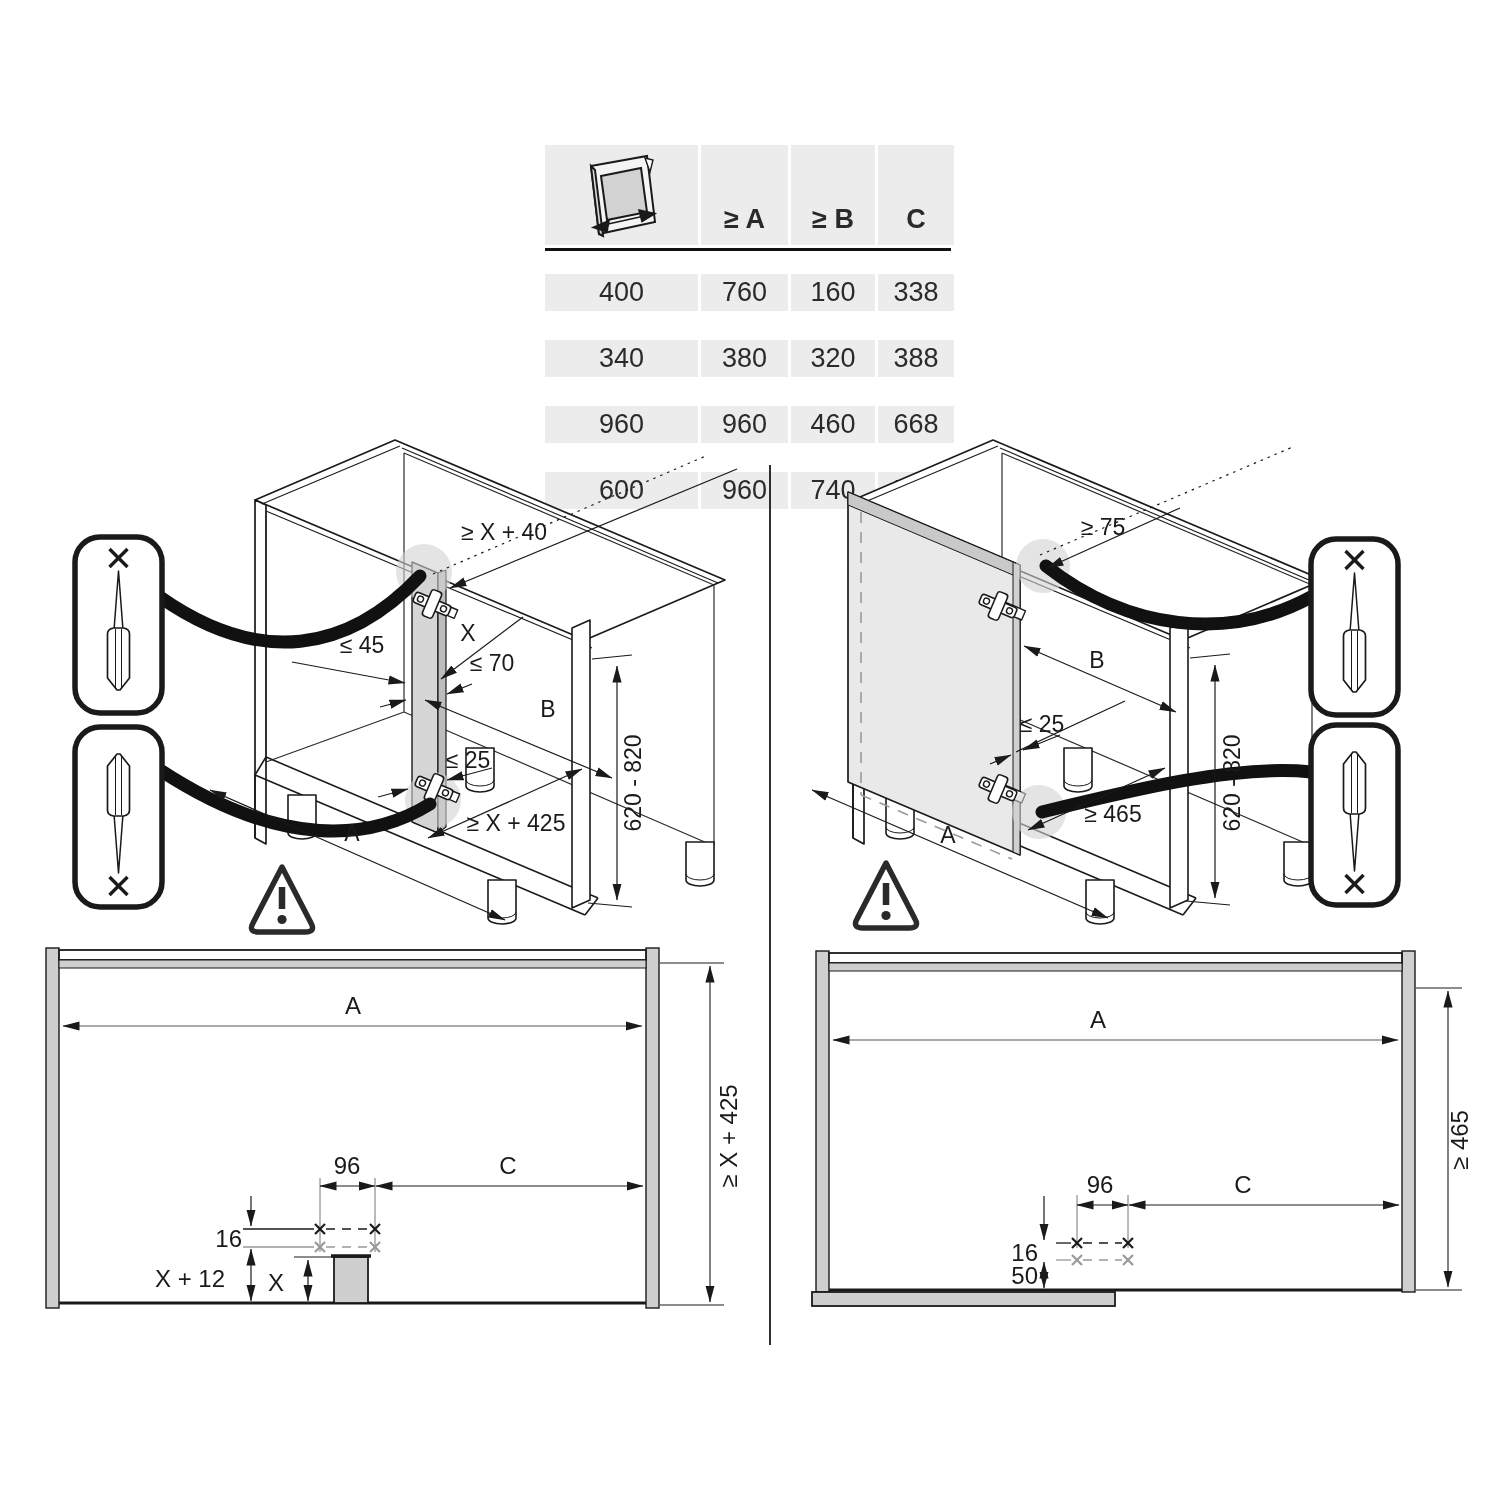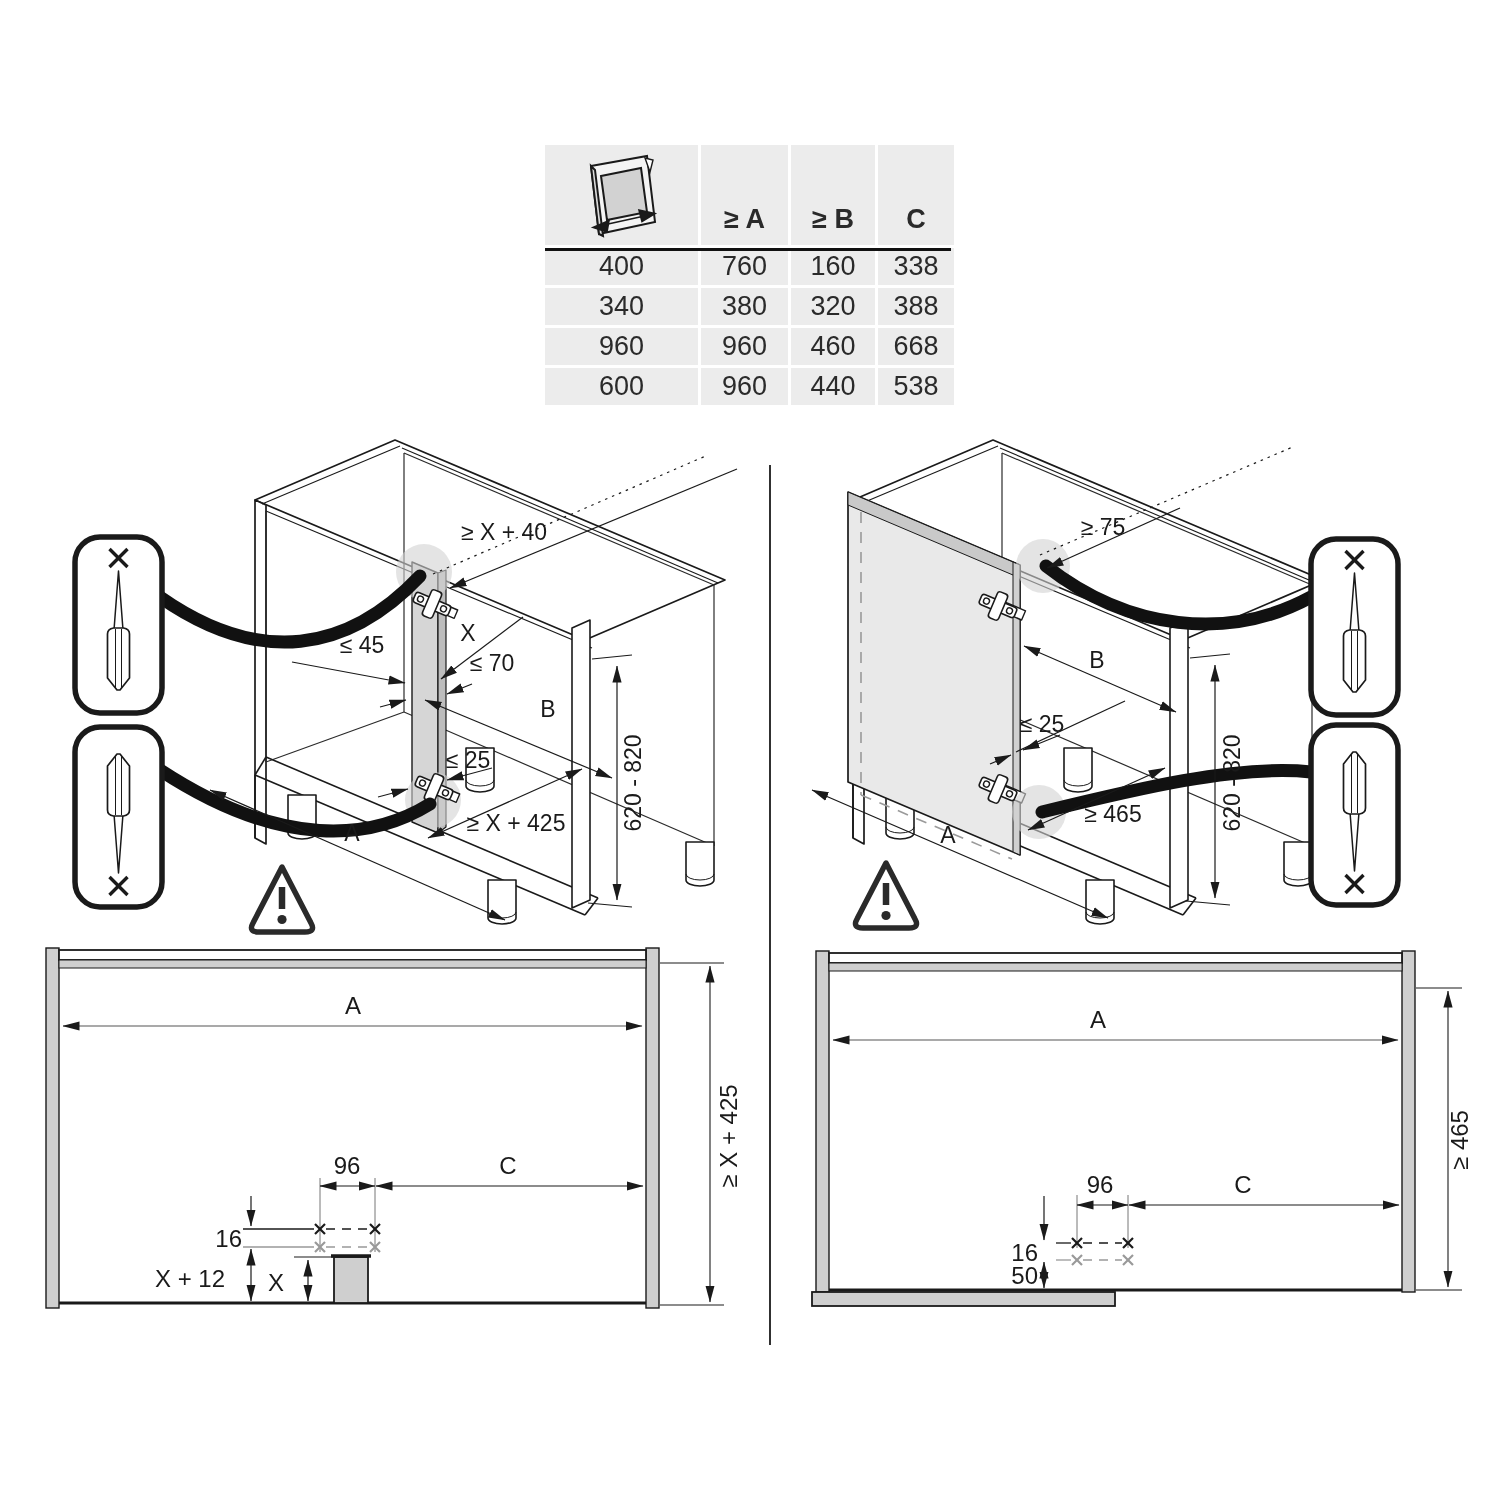--- a/index.html
+++ b/index.html
@@ -5,21 +5,21 @@
   html,body{margin:0;padding:0;background:#ffffff;}
   .stage{position:relative;width:1500px;height:1500px;background:#fff;overflow:hidden;
          font-family:"Liberation Sans",sans-serif;color:#1a1a1a;}
   
   .size-table{position:absolute;left:545px;top:145px;width:406px;}
   .tbl-grid{display:grid;grid-template-columns:153px 87px 84px 76px;grid-auto-rows:auto;
             background:#fff;row-gap:3px;column-gap:3px;}
   .cell{background:#ececec;display:flex;align-items:center;justify-content:center;
         font-size:27px;color:#2a2a2a;}
   .cell.hdr{height:100px;font-weight:bold;align-items:flex-end;padding-bottom:10px;box-sizing:border-box;}
-  .cell.num{height:37px;}
+  .cell.num{height:37px;margin-top:26px;}
   .hdr-rule{position:absolute;left:0;top:103px;width:406px;height:2.5px;background:#111;}
   
   .art{position:absolute;left:0;top:420px;width:1500px;height:1080px;}
   svg text{font-family:"Liberation Sans",sans-serif;fill:#1a1a1a;}
   .lbl{font-size:23px;}
   .lblE{font-size:24px;}
 </style>
 </head>
 <body>
 
@@ -56,21 +56,21 @@
       <div class="cell num">320</div>
       <div class="cell num">388</div>
 
       <div class="cell num">960</div>
       <div class="cell num">960</div>
       <div class="cell num">460</div>
       <div class="cell num">668</div>
 
       <div class="cell num">600</div>
       <div class="cell num">960</div>
-      <div class="cell num">440</div>
+      <div class="cell num">740</div>
       <div class="cell num">538</div>
     </div>
     <div class="hdr-rule"></div>
   </div>
 
   <svg class="art" viewBox="0 420 1500 1080">
     <defs>
       <marker id="ar" viewBox="0 -5 17 10" refX="16.5" refY="0" markerWidth="17" markerHeight="10" orient="auto-start-reverse" markerUnits="userSpaceOnUse">
         <path d="M17,0 L0,-4.6 L0,4.6 Z" fill="#1a1a1a"></path>
       </marker>

